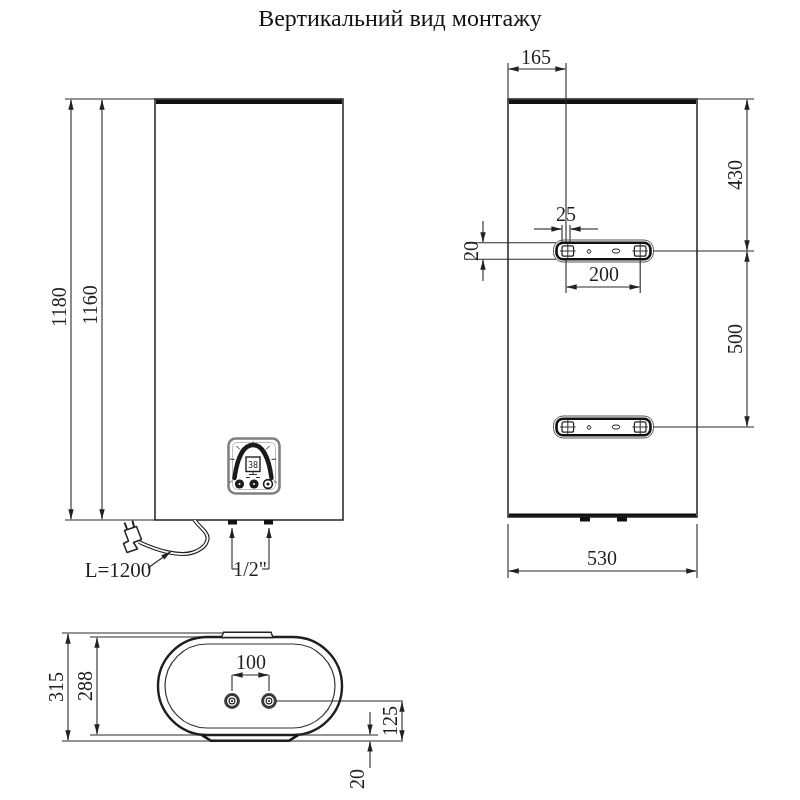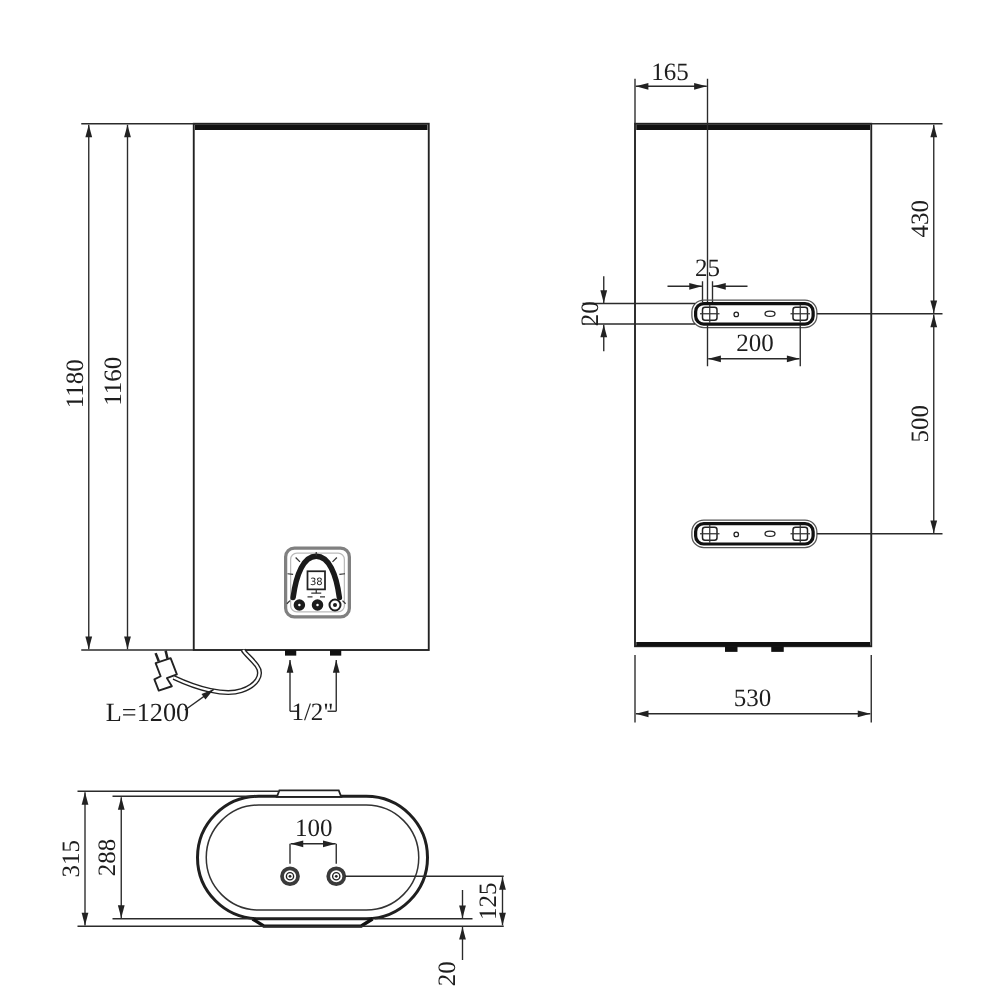--- a/index.html
+++ b/index.html
@@ -14,20 +14,21 @@
   .thk{stroke:#111;stroke-width:4.5;fill:none;}
   .tick{stroke:#333;stroke-width:1;fill:none;}
   .dimtxt{font:20px "Liberation Serif","DejaVu Serif",serif;fill:#1e1e1e;text-anchor:middle;}
   .dimtxt-lg{font:21px "Liberation Serif","DejaVu Serif",serif;fill:#1e1e1e;text-anchor:middle;}
   .microtxt{font:8px "DejaVu Sans",sans-serif;fill:#222;text-anchor:middle;}
 </style>
 </head>
 <body>
 
 <div class="stage">
+  <div class="title">Вертикальний вид монтажу</div>
 
   <svg width="800" height="800" viewBox="0 0 800 800">
     <defs>
       <marker id="mE" markerUnits="userSpaceOnUse" markerWidth="11" markerHeight="8" refX="10.6" refY="4" orient="auto">
         <path d="M0.5,1.3 L10.6,4 L0.5,6.7 Z" fill="#222"></path>
       </marker>
       <marker id="mS" markerUnits="userSpaceOnUse" markerWidth="11" markerHeight="8" refX="10.6" refY="4" orient="auto-start-reverse">
         <path d="M0.5,1.3 L10.6,4 L0.5,6.7 Z" fill="#222"></path>
       </marker>
     </defs>

